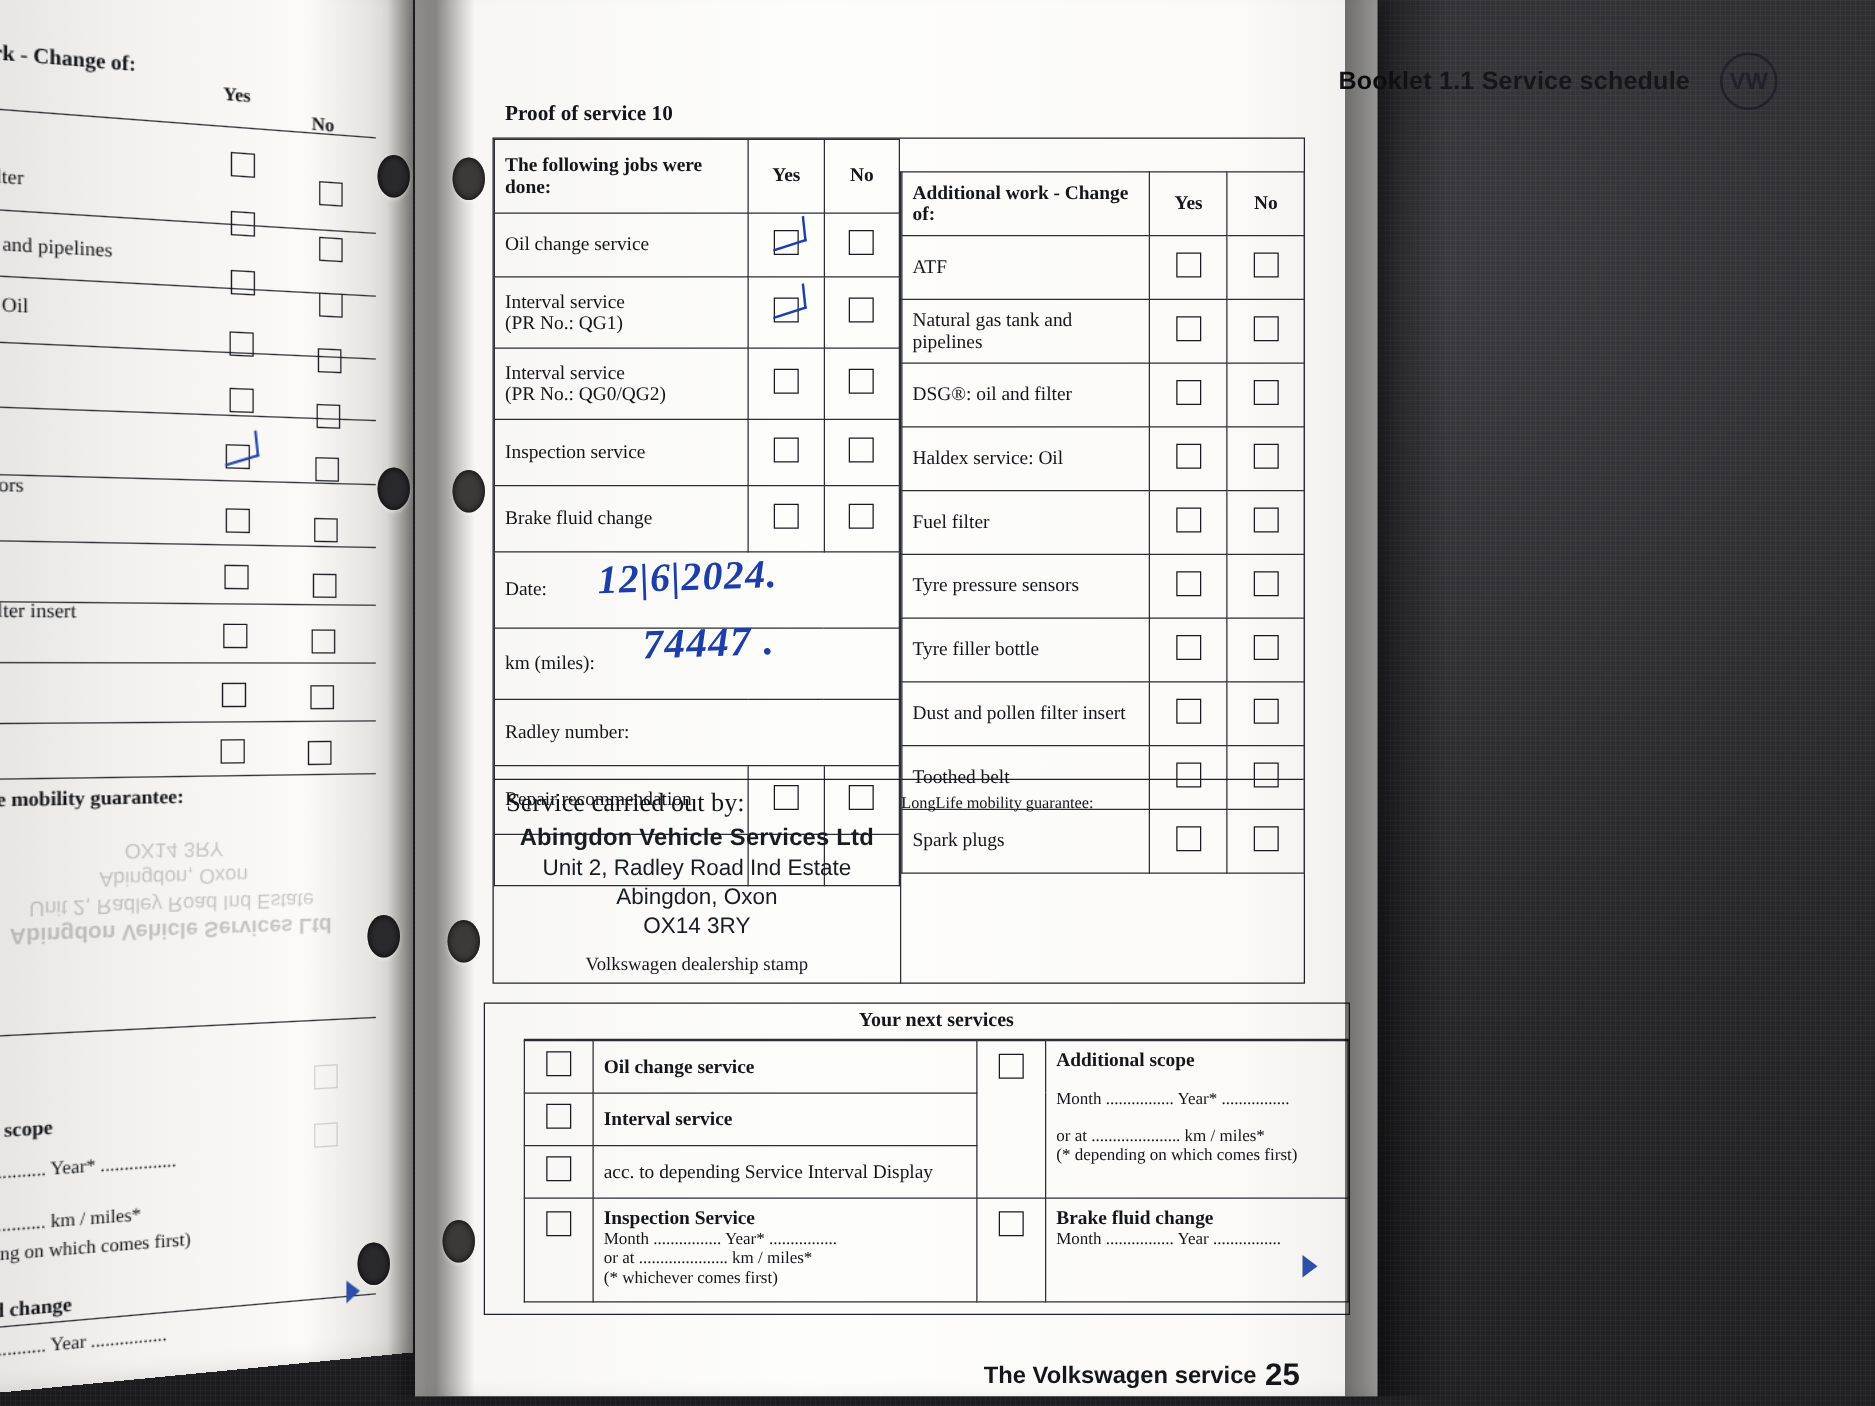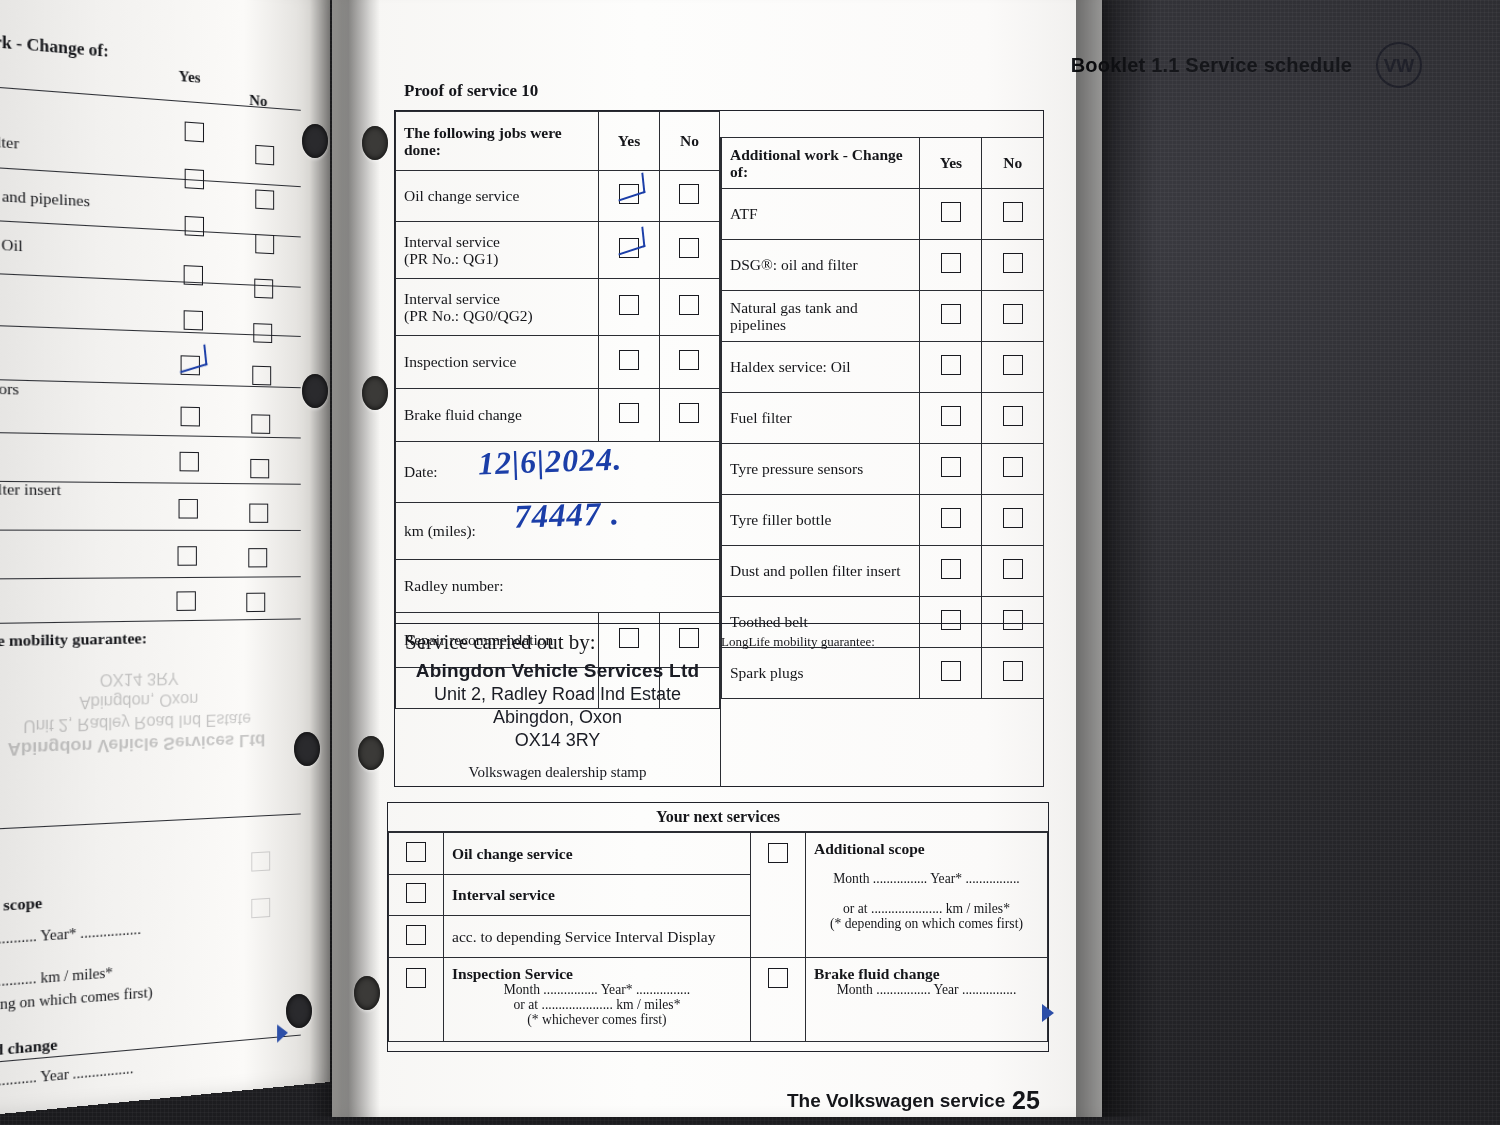--- a/index.html
+++ b/index.html
@@ -130,21 +130,21 @@
   #next-table{
     position:absolute;left:408px;top:810px;width:660px;height:248px;
     border:1.6px solid #20222a;
   }
   #next-title{
     text-align:center;font-weight:700;font-size:16px;padding:5px 0 5px 0;
     border-bottom:1px solid #2b2d33;color:#15161a;
   }
   .ns-row td{border:1px solid #2b2d33;font-size:15.5px;color:#15161a;padding:7px 8px;vertical-align:middle;}
   .ns-chk{width:38px;text-align:center;}
-  .small{font-size:13.6px;text-align:center;}
+  .small{font-size:13.6px;}
   
   #footer-title{
     position:absolute;left:812px;top:1098px;font-size:19px;font-weight:700;color:#15161a;
     font-family:"Liberation Sans", sans-serif;
   }
   #page-num{
     position:absolute;left:1036px;top:1094px;font-size:25px;font-weight:700;color:#15161a;
     font-family:"Liberation Sans", sans-serif;
   }
   
@@ -336,26 +336,26 @@
             <td style="width:215px;height:38px;" class="hdr-cell">Additional work - Change of:</td>
             <td style="width:52px;text-align:center;" class="hdr-cell">Yes</td>
             <td style="width:52px;text-align:center;" class="hdr-cell">No</td>
           </tr>
           <tr>
             <td style="height:38px;">ATF</td>
             <td style="text-align:center;"><span class="chk"></span></td>
             <td style="text-align:center;"><span class="chk"></span></td>
           </tr>
           <tr>
+            <td style="height:38px;">Natural gas tank and pipelines</td>
+            <td style="text-align:center;"><span class="chk"></span></td>
+            <td style="text-align:center;"><span class="chk"></span></td>
+          </tr>
+          <tr>
             <td style="height:38px;">DSG®: oil and filter</td>
-            <td style="text-align:center;"><span class="chk"></span></td>
-            <td style="text-align:center;"><span class="chk"></span></td>
-          </tr>
-          <tr>
-            <td style="height:38px;">Natural gas tank and pipelines</td>
             <td style="text-align:center;"><span class="chk"></span></td>
             <td style="text-align:center;"><span class="chk"></span></td>
           </tr>
           <tr>
             <td style="height:38px;">Haldex service: Oil</td>
             <td style="text-align:center;"><span class="chk"></span></td>
             <td style="text-align:center;"><span class="chk"></span></td>
           </tr>
           <tr>
             <td style="height:38px;">Fuel filter</td>
@@ -401,21 +401,21 @@
             <div class="l4">OX14 3RY</div>
           </div>
           <div id="dealer-note">Volkswagen dealership stamp</div>
         </div>
         <div id="mobility-right">
           <div class="lbl" style="text-align:left;font-size:13px;padding-top:10px;color:#15161a;">LongLife mobility guarantee:</div>
         </div>
       </div>
     </div>
 
-    <div id="next-table" style="left:55px;top:810px;">
+    <div id="next-table" style="left:55px;top:810px;padding-left:31px;">
       <div id="next-title">Your next services</div>
       <table class="tbl" style="height:210px;">
         <tbody>
             <tr class="ns-row">
           <td class="ns-chk"><span class="chk"></span></td>
           <td style="width:290px;font-weight:700;">Oil change service</td>
           <td class="ns-chk" rowspan="3" style="vertical-align:top;padding-top:10px;"><span class="chk"></span></td>
           <td rowspan="3" style="vertical-align:top;">
             <div style="font-weight:700;">Additional scope</div>
             <div class="small" style="margin-top:14px;">Month ................ Year* ................</div>

